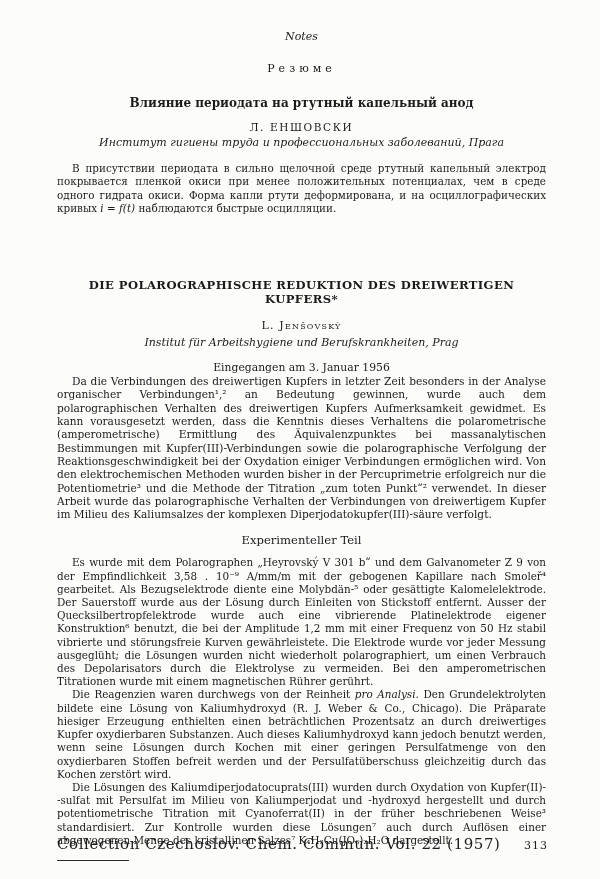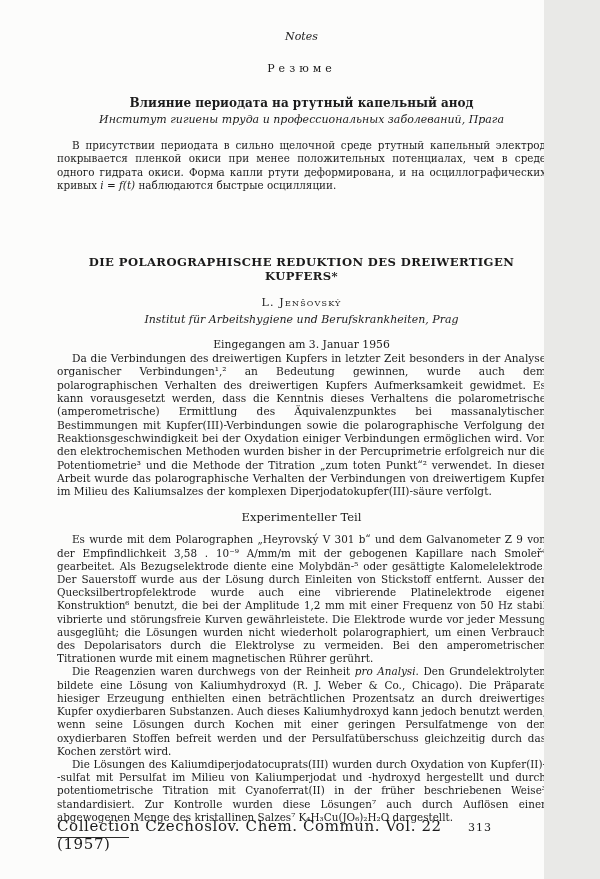--- a/index.html
+++ b/index.html
@@ -5,21 +5,21 @@
   html, body { margin: 0; padding: 0; }
   body {
     width: 600px; height: 879px;
     background: #e9e9e7;
     font-family: "DejaVu Serif", serif;
     color: #1b1b1b;
     -webkit-font-smoothing: antialiased;
   }
   .page {
     position: relative;
-    width: 544px; height: 879px;
+    width: 600px; height: 879px;
     background: #fcfcfb;
     overflow: hidden;
   }
   .content {
     position: absolute;
     left: 57px; top: 30px; width: 489px;
   }
   p { margin: 0; }
   .justified { text-align: justify; text-indent: 15px; }
 
@@ -54,20 +54,21 @@
 </head>
 <body>
 
 <div class="page">
   <div class="content">
 
     <p class="running-head">Notes</p>
     <p class="resume-label">Резюме</p>
 
     <p class="ru-title">Влияние периодата на ртутный капельный анод</p>
+    <p class="ru-author">Л. ЕНШОВСКИ</p>
     <p class="ru-affiliation">Институт гигиены труда и профессиональных заболеваний, Прага</p>
     <p class="ru-abstract justified"><span>В присутствии периодата в сильно щелочной среде ртутный капельный электрод покрывается пленкой окиси при менее положительных потенциалах, чем в среде одного гидрата окиси. Форма капли ртути деформирована, и на осциллографических кривых </span><span class="italic">i = f(t)</span><span> наблюдаются быстрые осцилляции.</span></p>
 
     <p class="de-title">DIE POLAROGRAPHISCHE REDUKTION DES DREIWERTIGEN KUPFERS*</p>
     <p class="de-author">L. Jenšovský</p>
     <p class="de-affiliation">Institut für Arbeitshygiene und Berufskrankheiten, Prag</p>
     <p class="de-received">Eingegangen am 3. Januar 1956</p>
 
     <p class="intro-para justified">Da die Verbindungen des dreiwertigen Kupfers in letzter Zeit besonders in der Analyse organischer Verbindungen¹,² an Bedeutung gewinnen, wurde auch dem polarographischen Verhalten des dreiwertigen Kupfers Aufmerksamkeit gewidmet. Es kann vorausgesetzt werden, dass die Kenntnis dieses Verhaltens die polarometrische (amperometrische) Ermittlung des Äquivalenzpunktes bei massanalytischen Bestimmungen mit Kupfer(III)-Verbindungen sowie die polarographische Verfolgung der Reaktionsgeschwindigkeit bei der Oxydation einiger Verbindungen ermöglichen wird. Von den elektrochemischen Methoden wurden bisher in der Percuprimetrie erfolgreich nur die Potentiometrie³ und die Methode der Titration „zum toten Punkt“² verwendet. In dieser Arbeit wurde das polarographische Verhalten der Verbindungen von dreiwertigem Kupfer im Milieu des Kaliumsalzes der komplexen Diperjodatokupfer(III)-säure verfolgt.</p>
 

